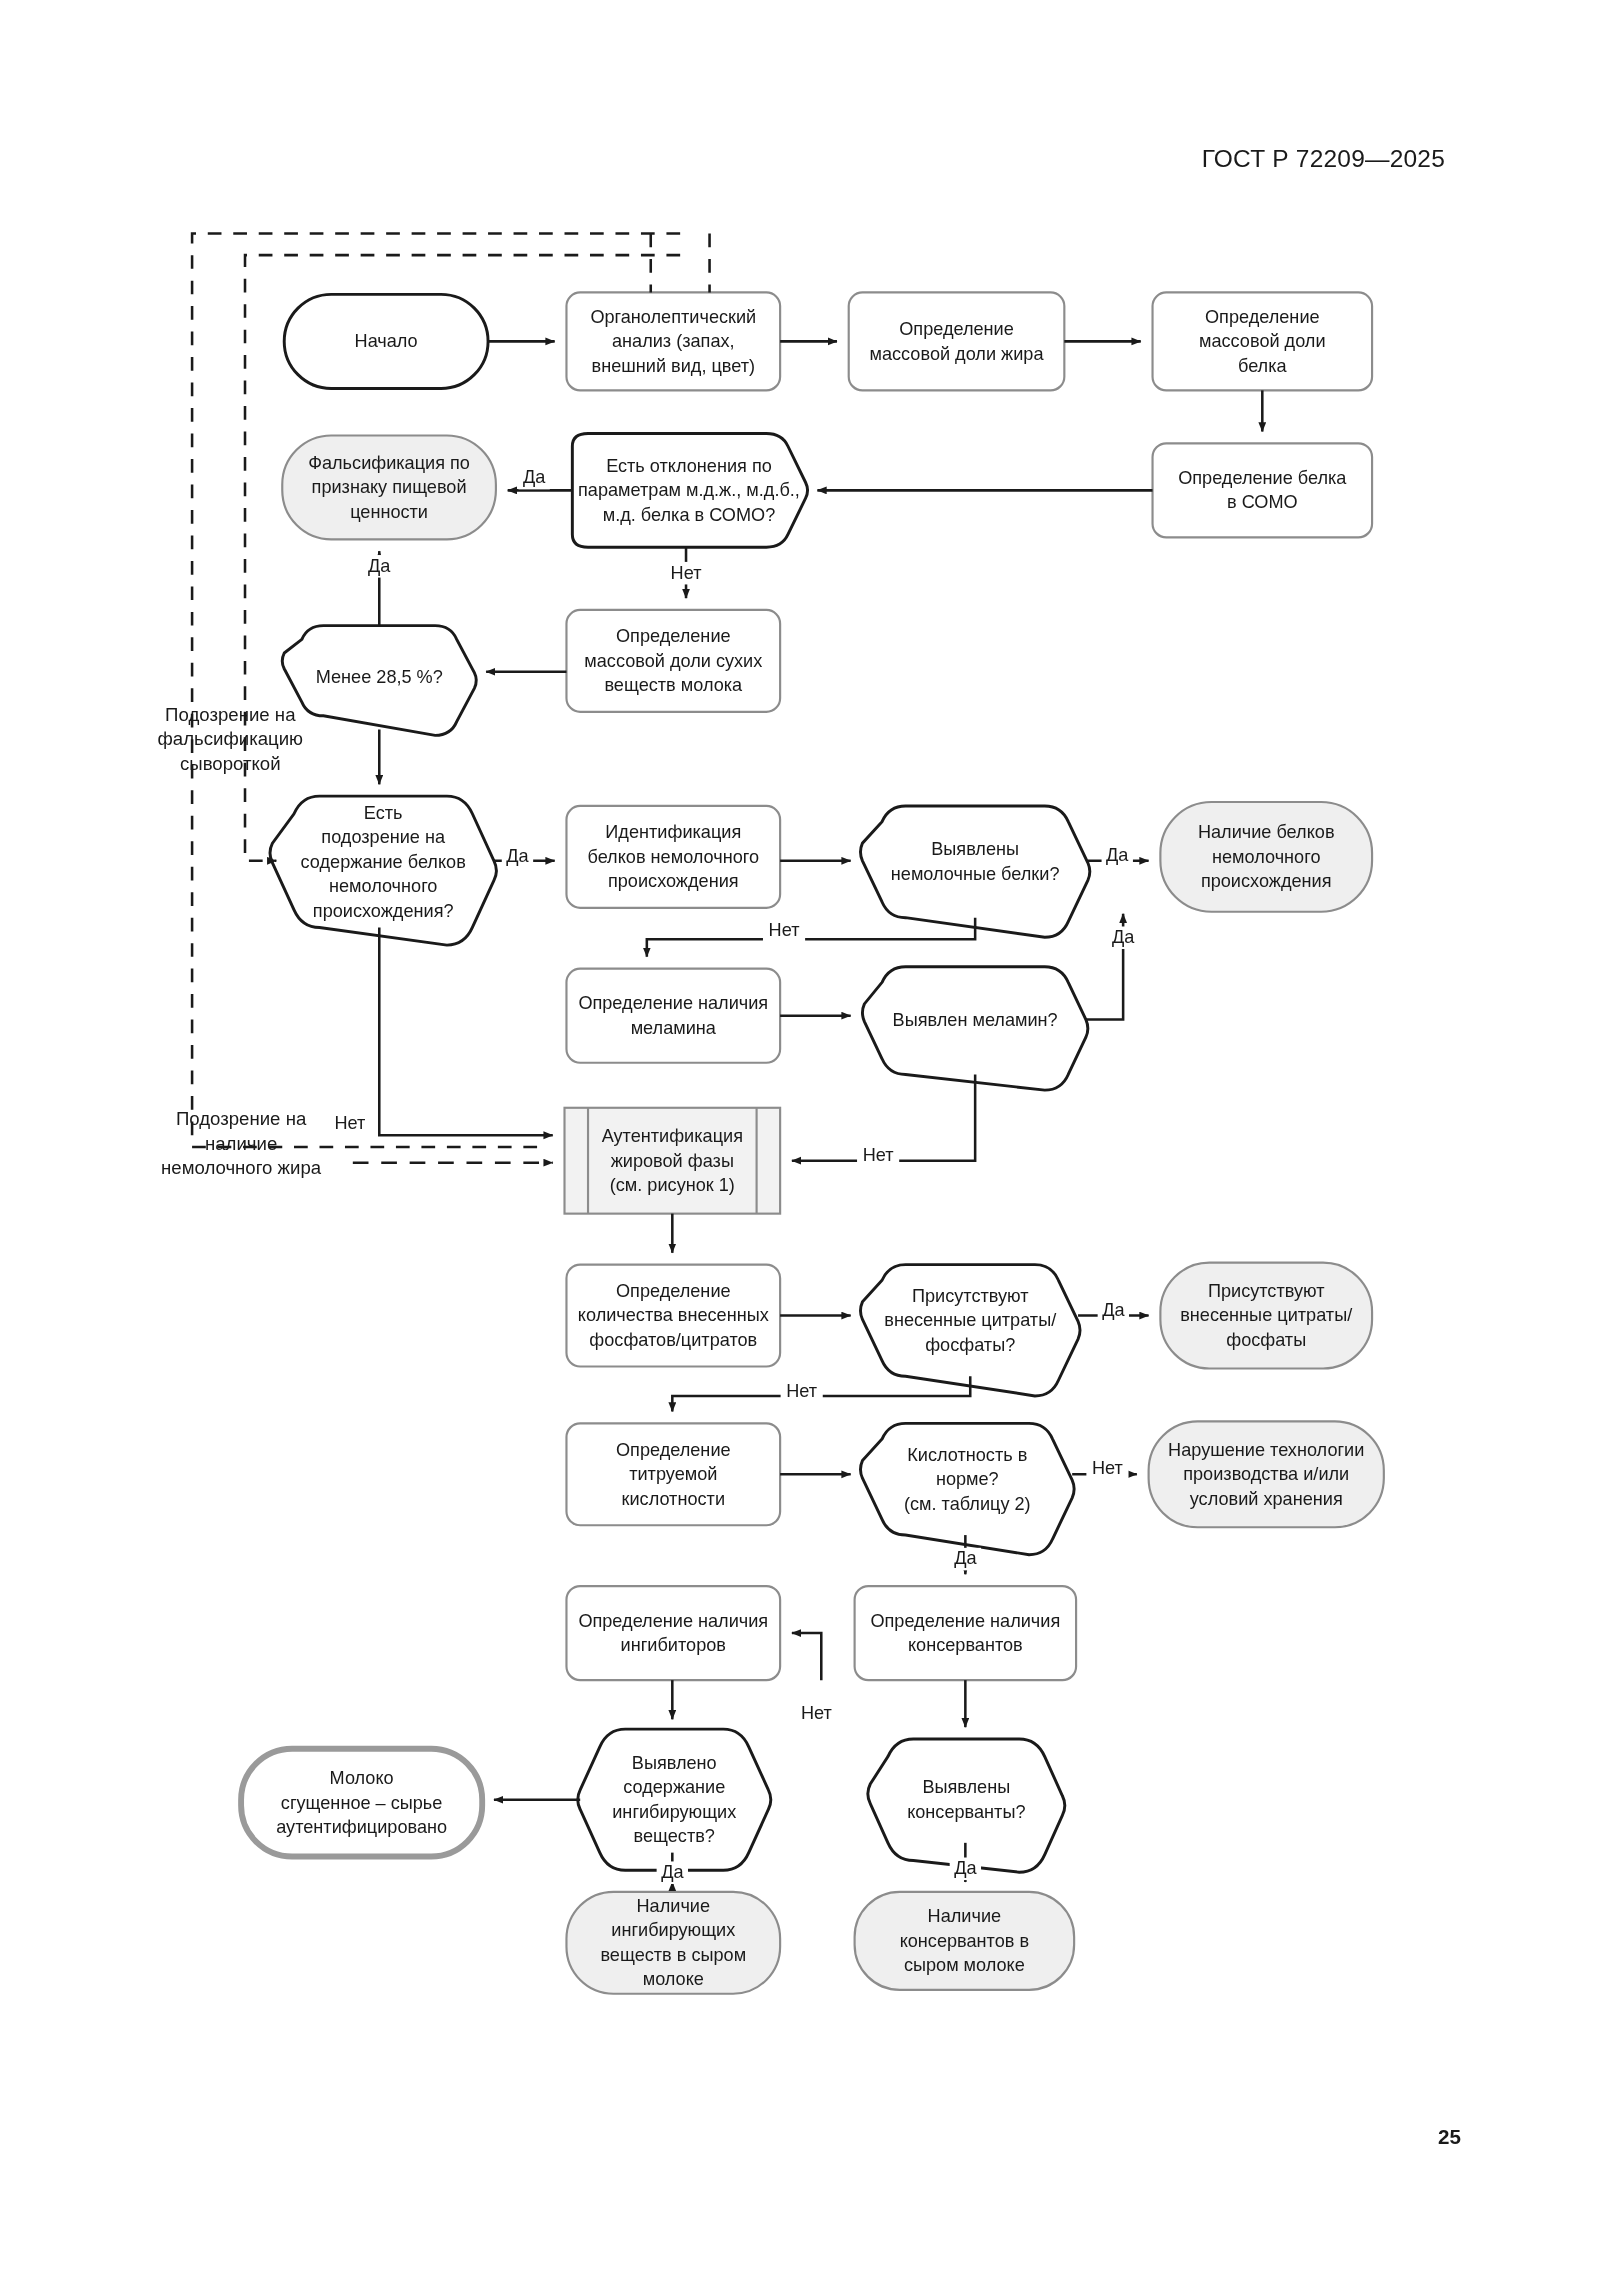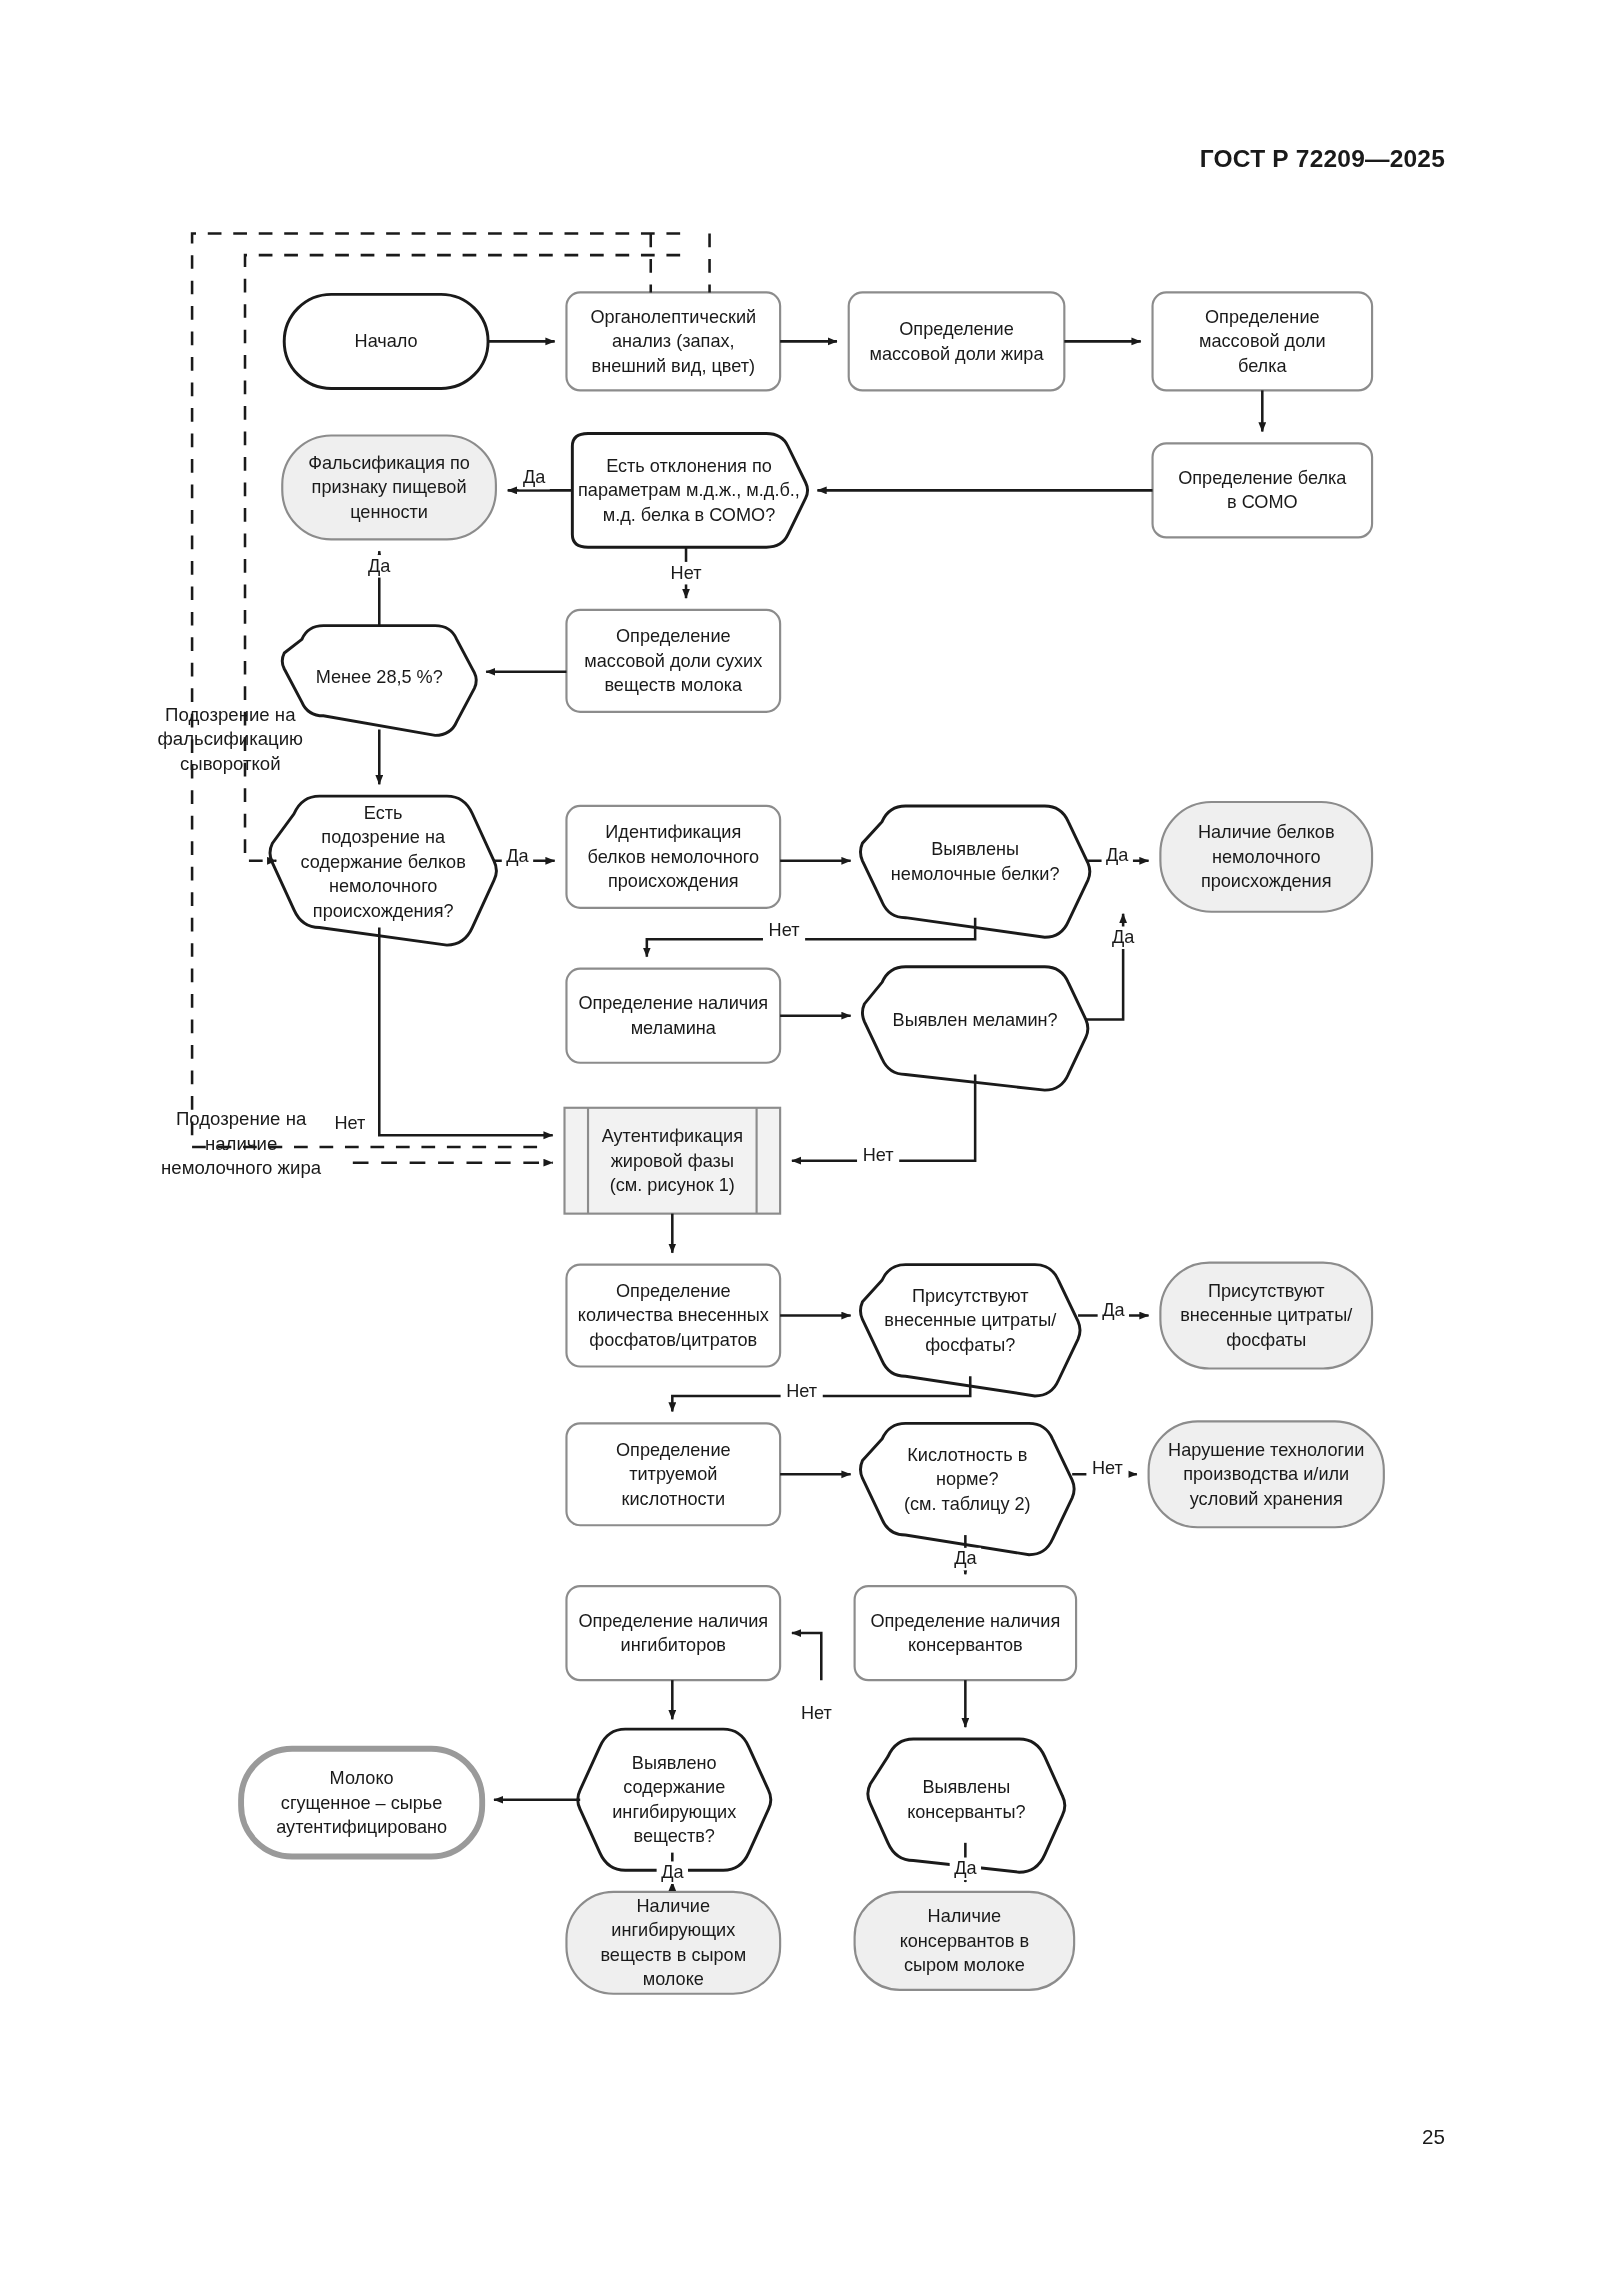--- a/index.html
+++ b/index.html
@@ -1,21 +1,21 @@
 <!DOCTYPE html>
 <html lang="ru"><head>
 <meta charset="utf-8">
 <style>
   html,body{margin:0;padding:0;background:#fff;}
   body{width:1621px;height:2293px;position:relative;
        font-family:"Liberation Sans","DejaVu Sans",sans-serif;color:#1a1a1a;}
   .page{position:absolute;inset:0;}
-  .header{position:absolute;top:145px;right:176px;font-size:24.5px;font-weight:bold;letter-spacing:0.2px;}
+  .header{position:absolute;top:145px;right:176px;font-size:24.5px;font-weight:normal;letter-spacing:0.2px;}
   .caption{position:absolute;top:2027px;left:0;width:100%;text-align:center;font-size:21.6px;}
-  .pagenum{position:absolute;top:2125px;right:176px;font-size:20.6px;}
+  .pagenum{position:absolute;top:2125px;right:160px;font-size:20.6px;font-weight:bold;}
   svg{position:absolute;top:0;left:0;width:1621px;height:2293px;}
   .nd{font-family:"Liberation Sans","DejaVu Sans",sans-serif;font-size:18.5px;fill:#1a1a1a;}
   .lbl{font-family:"Liberation Sans","DejaVu Sans",sans-serif;font-size:18.5px;fill:#1a1a1a;}
   .side{font-family:"Liberation Sans","DejaVu Sans",sans-serif;font-size:19px;fill:#1a1a1a;}
 </style>
 </head>
 <body>
 
 <div class="page">
 

